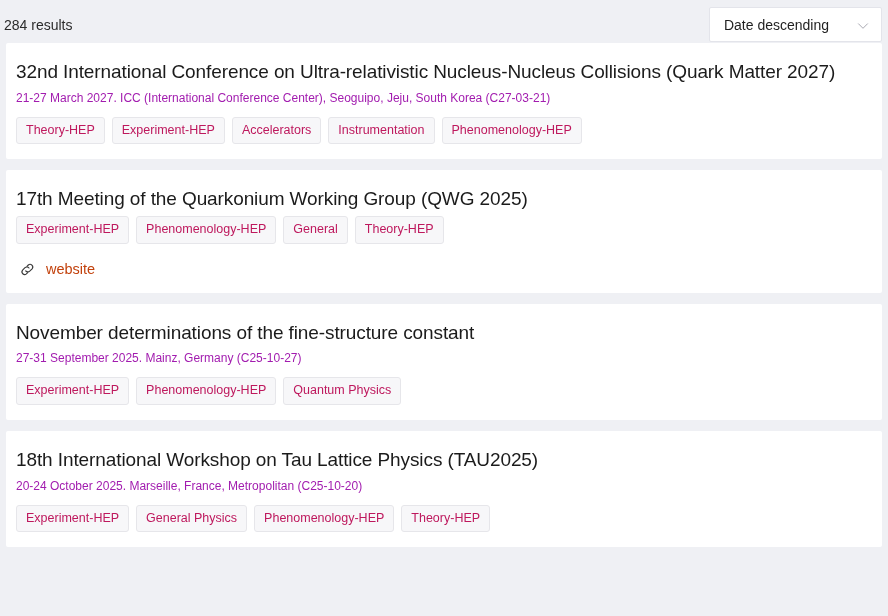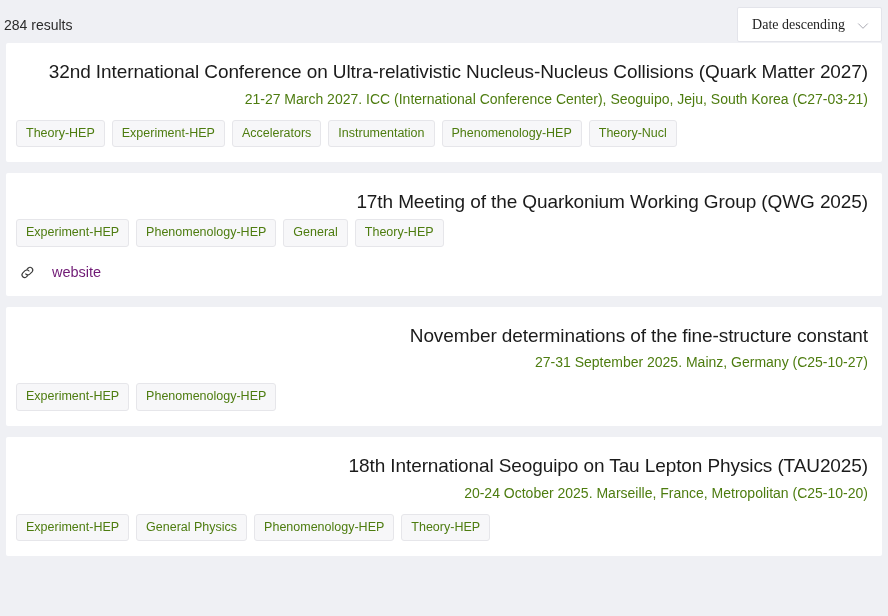--- a/index.html
+++ b/index.html
@@ -28,84 +28,82 @@
   }
   .results-count {
     font-size: 14px;
     color: #2b2b2b;
     line-height: 1;
     padding-left: 2px;
   }
   .sort-select {
     display: flex;
     align-items: center;
-    gap: 12px;
+    gap: 28px;
     background: #ffffff;
     border: 1px solid #e3e4ea;
     border-radius: 2px;
     padding: 8px 12px 8px 14px;
     font-size: 14px;
     color: #1f1f1f;
     cursor: pointer;
     box-sizing: border-box;
     min-height: 35px;
-    font-family: Liberation Serif, serif;
   }
   .chevron {
     width: 12px;
     height: 12px;
     display: inline-block;
     flex: 0 0 auto;
     position: relative;
     top: 1px;
   }
   .chevron svg { display: block; }
 
   
   .results-list {
     padding: 0 6px 0 6px;
     box-sizing: border-box;
-    text-align: right;
   }
   .result-card {
     background: #ffffff;
     border-radius: 2px;
     padding: 14px 14px 15px 10px;
     margin-bottom: 11px;
     box-sizing: border-box;
   }
   .card-title {
     font-size: 19px;
     font-weight: 400;
     line-height: 1.62;
     color: #1b1b1b;
     margin: 0 0 1px 0;
     letter-spacing: -0.1px;
   }
   .card-subtitle {
-    font-size: 14px;
+    font-size: 12px;
     line-height: 1.5;
-    color: #4d7c0f;
+    color: #a21caf;
     margin: 0 0 10px 0;
   }
   .tag-row {
     display: flex;
     flex-wrap: wrap;
     gap: 7px;
     margin: 0;
   }
   .tag {
     display: inline-flex;
     align-items: center;
     background: #f7f7f9;
     border: 1px solid #e6e6ea;
     border-radius: 3px;
     font-size: 12.5px;
     line-height: 1;
-    color: #4d7c0f;
+    color: #be185d;
     padding: 6px 9px 7px 9px;
     white-space: nowrap;
     cursor: pointer;
   }
 
   .link-row {
     display: flex;
     align-items: center;
     gap: 10px;
     margin-top: 17px;
@@ -113,23 +111,22 @@
   }
   .link-icon {
     width: 17px;
     height: 17px;
     flex: 0 0 auto;
     color: #3a3a3a;
   }
   .link-icon svg { display: block; }
   .link-label {
     font-size: 14.5px;
-    color: #701a75;
+    color: #c2410c;
     cursor: pointer;
-    margin-left: 6px;
   }
 </style>
 </head>
 <body>
 
 <div class="results-bar">
   <div class="results-count">284 results</div>
 
   <div class="sort-select">
     <span>Date descending</span>
@@ -144,21 +141,20 @@
 <div class="results-list" id="results-list">
     <div class="result-card">
       <div class="card-title">32nd International Conference on Ultra-relativistic Nucleus-Nucleus Collisions (Quark Matter 2027)</div>
       <div class="card-subtitle">21-27 March 2027. ICC (International Conference Center), Seoguipo, Jeju, South Korea (C27-03-21)</div>
       <div class="tag-row">
         <span class="tag">Theory-HEP</span>
         <span class="tag">Experiment-HEP</span>
         <span class="tag">Accelerators</span>
         <span class="tag">Instrumentation</span>
         <span class="tag">Phenomenology-HEP</span>
-        <span class="tag">Theory-Nucl</span>
       </div>
     </div>
     <div class="result-card">
       <div class="card-title">17th Meeting of the Quarkonium Working Group (QWG 2025)</div>
       <div class="tag-row">
         <span class="tag">Experiment-HEP</span>
         <span class="tag">Phenomenology-HEP</span>
         <span class="tag">General</span>
         <span class="tag">Theory-HEP</span>
       </div>
@@ -171,24 +167,25 @@
         </span>
         <span class="link-label">website</span>
       </div>
     </div>
     <div class="result-card">
       <div class="card-title">November determinations of the fine-structure constant</div>
       <div class="card-subtitle">27-31 September 2025. Mainz, Germany (C25-10-27)</div>
       <div class="tag-row">
         <span class="tag">Experiment-HEP</span>
         <span class="tag">Phenomenology-HEP</span>
+        <span class="tag">Quantum Physics</span>
       </div>
     </div>
     <div class="result-card">
-      <div class="card-title">18th International Seoguipo on Tau Lepton Physics (TAU2025)</div>
+      <div class="card-title">18th International Workshop on Tau Lattice Physics (TAU2025)</div>
       <div class="card-subtitle">20-24 October 2025. Marseille, France, Metropolitan (C25-10-20)</div>
       <div class="tag-row">
         <span class="tag">Experiment-HEP</span>
         <span class="tag">General Physics</span>
         <span class="tag">Phenomenology-HEP</span>
         <span class="tag">Theory-HEP</span>
       </div>
     </div>
   </div>
 

